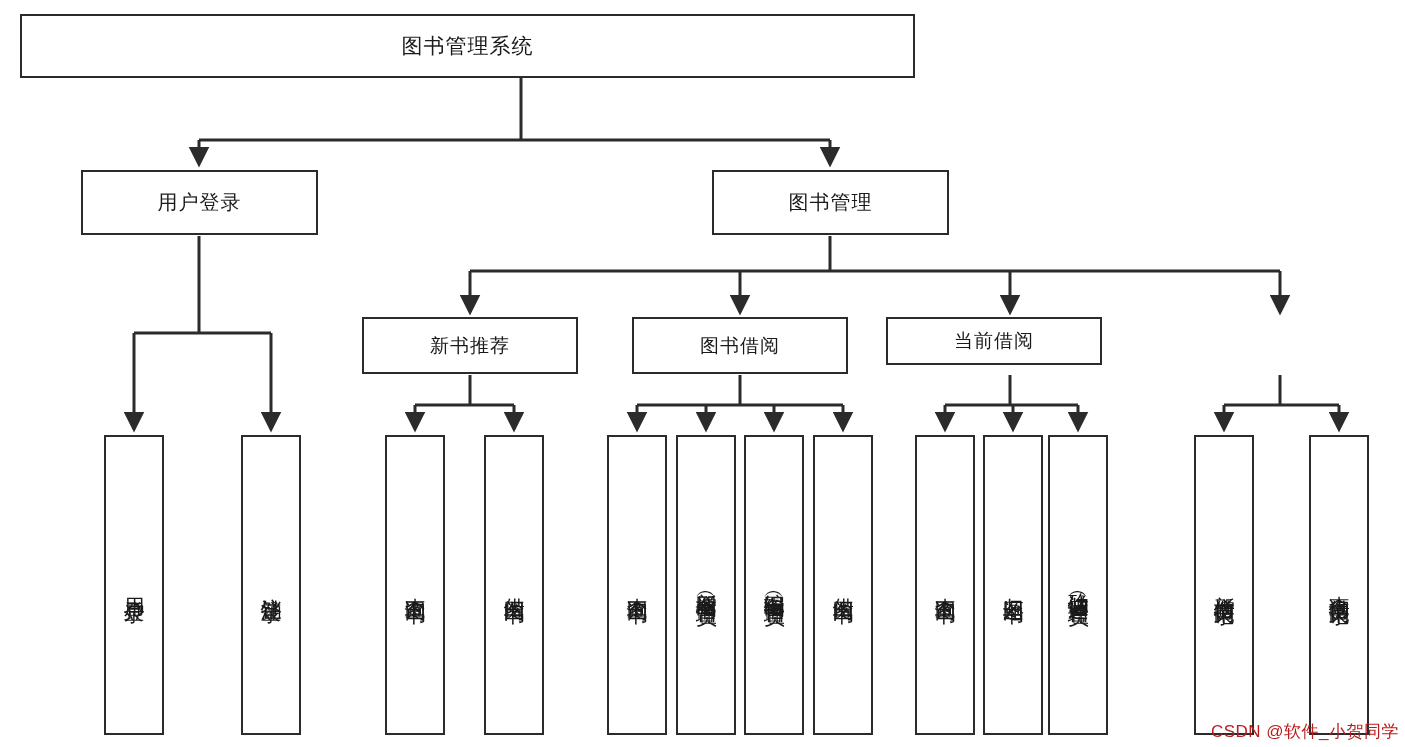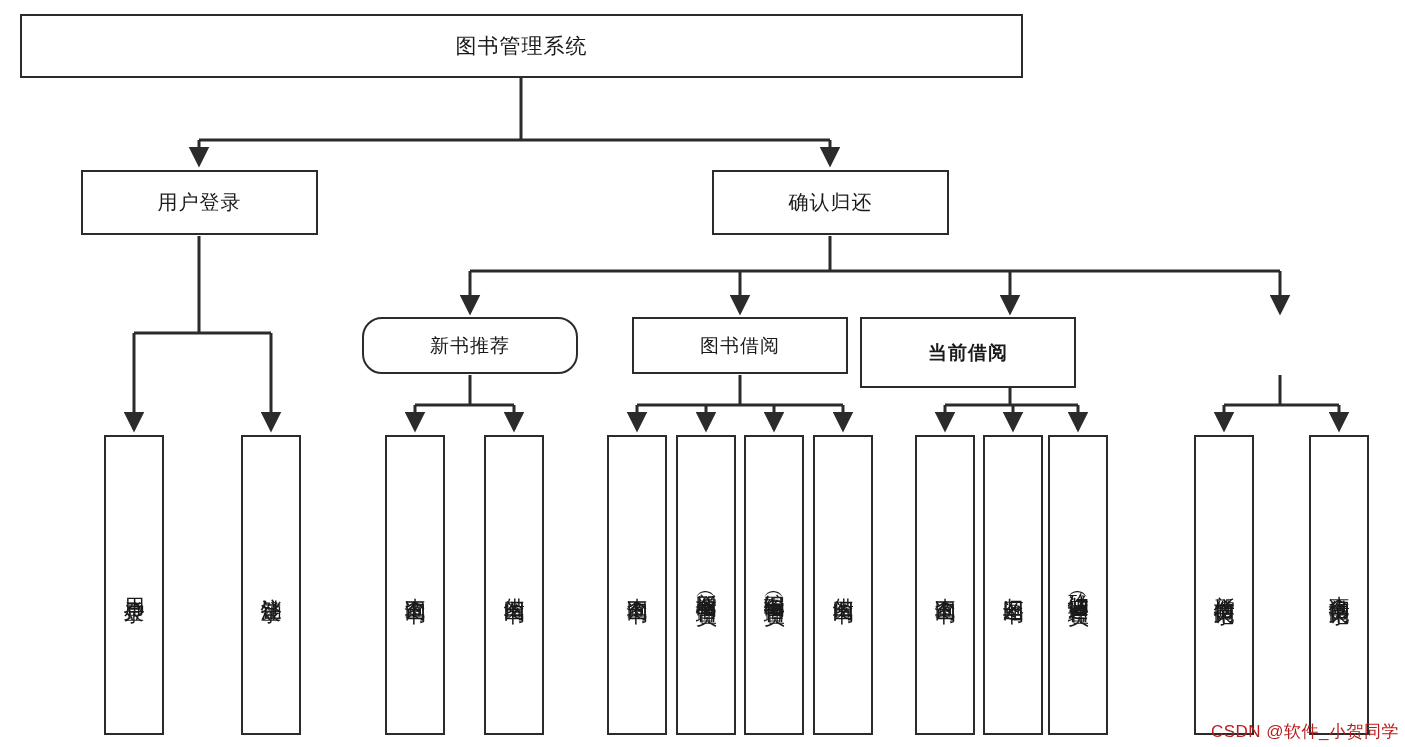--- a/index.html
+++ b/index.html
@@ -120,38 +120,38 @@
       <path d="M 1013 405 L 1013 429" marker-end="url(#arrow)"></path>
       <path d="M 1078 405 L 1078 429" marker-end="url(#arrow)"></path>
 
       <path d="M 1280 375 L 1280 405"></path>
       <path d="M 1224 405 L 1339 405"></path>
       <path d="M 1224 405 L 1224 429" marker-end="url(#arrow)"></path>
       <path d="M 1339 405 L 1339 429" marker-end="url(#arrow)"></path>
     </g>
   </svg>
 
-  <div class="node root" style="left:20px;top:14px;width:1003px;height:64px;">
+  <div class="node root" style="left:20px;top:14px;width:895px;height:64px;">
     <span>图书管理系统</span>
   </div>
 
   <div class="node level2" style="left:81px;top:170px;width:237px;height:65px;">
     <span>用户登录</span>
   </div>
   <div class="node level2" style="left:712px;top:170px;width:237px;height:65px;">
-    <span>确认归还</span>
+    <span>图书管理</span>
   </div>
 
-  <div class="node level3" style="left:362px;top:317px;width:216px;height:57px;border-radius:20px;">
+  <div class="node level3" style="left:362px;top:317px;width:216px;height:57px;">
     <span>新书推荐</span>
   </div>
   <div class="node level3" style="left:632px;top:317px;width:216px;height:57px;">
     <span>图书借阅</span>
   </div>
-  <div class="node level3" style="left:860px;top:317px;width:216px;height:71px;font-weight:bold;">
+  <div class="node level3" style="left:886px;top:317px;width:216px;height:48px;">
     <span>当前借阅</span>
   </div>
 
   <div class="node leaf" style="left:104px;top:435px;width:60px;height:300px;">
     <span class="vtext">用户登录</span>
   </div>
   <div class="node leaf" style="left:241px;top:435px;width:60px;height:300px;">
     <span class="vtext">注销登录</span>
   </div>
 

